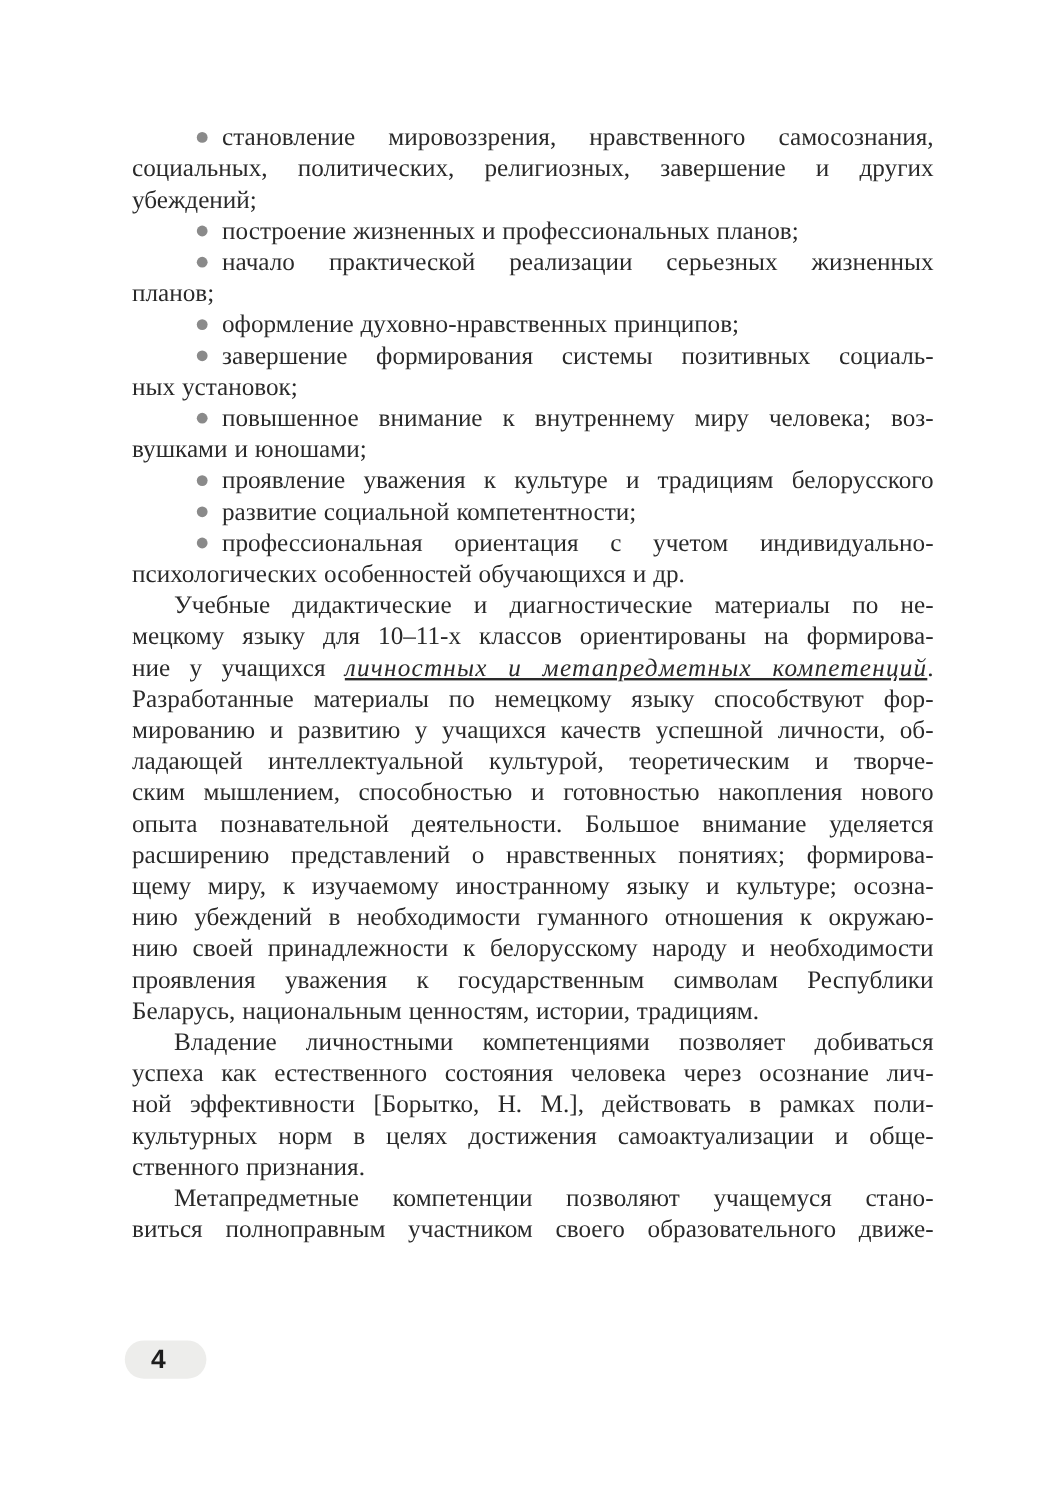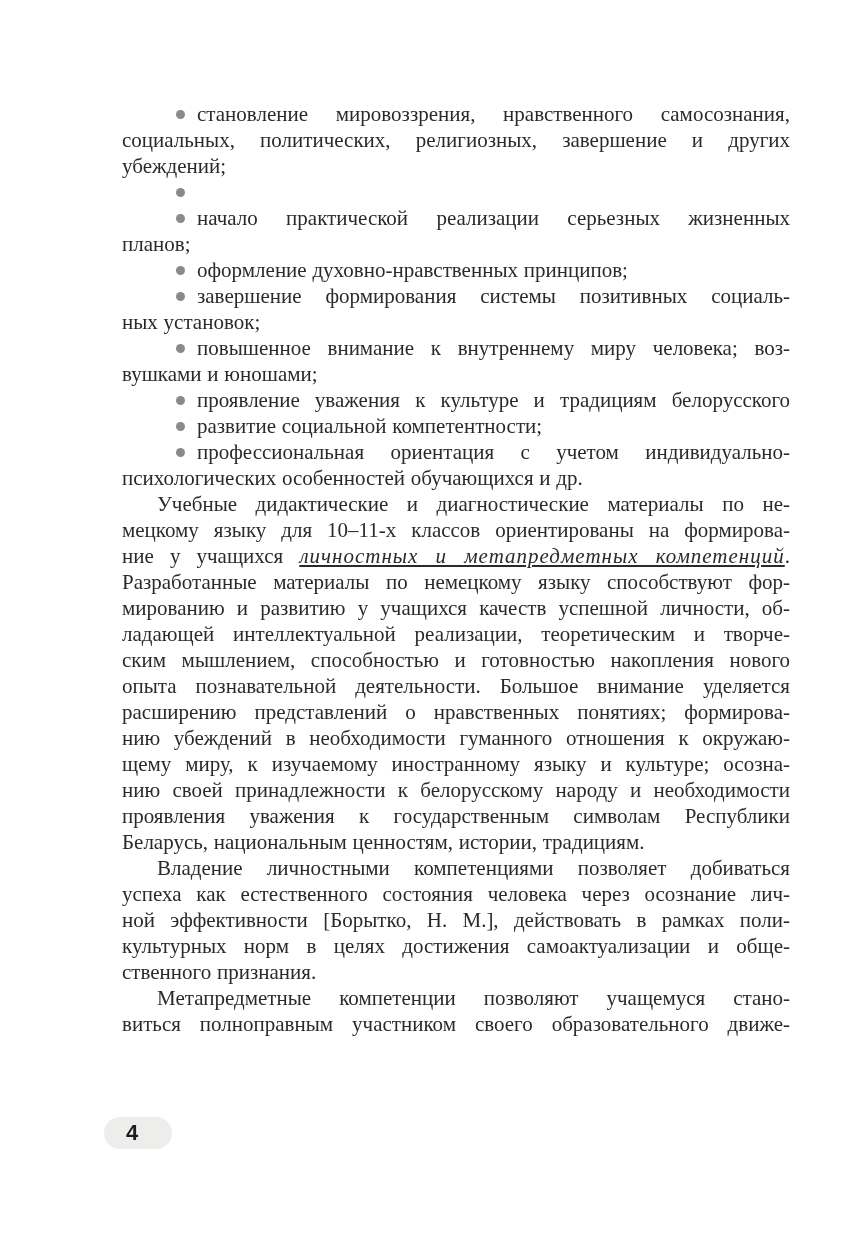--- a/index.html
+++ b/index.html
@@ -14,21 +14,21 @@
   body{
     width:868px;height:1240px;
     background:var(--page-bg);
     position:relative;
     font-family:"Liberation Serif","DejaVu Serif",serif;
     color:var(--text);
     overflow:hidden;
   }
   .text-area{
     position:absolute;
-    left:122px;top:101px;
+    left:110px;top:101px;
     width:668px;
     font-size:21px;
   }
   .line{
     line-height:26px;
     text-align:justify;
     text-align-last:justify;
     word-spacing:0.5px;
   }
   .line.left-last{
@@ -70,21 +70,21 @@
 
 <div class="page">
   <main class="text-area">
     <div id="blocks">
         <div class="block bullet">
           <div class="line first"><span class="bullet-marker"></span><span>становление мировоззрения, нравственного самосознания,</span></div>
           <div class="line"><span>социальных, политических, религиозных, завершение и других</span></div>
           <div class="line left-last"><span>убеждений;</span></div>
         </div>
         <div class="block bullet">
-          <div class="line first left-last"><span class="bullet-marker"></span></div>
+          <div class="line first left-last"><span class="bullet-marker"></span><span>построение жизненных и профессиональных планов;</span></div>
         </div>
         <div class="block bullet">
           <div class="line first"><span class="bullet-marker"></span><span>начало практической реализации серьезных жизненных</span></div>
           <div class="line left-last"><span>планов;</span></div>
         </div>
         <div class="block bullet">
           <div class="line first left-last"><span class="bullet-marker"></span><span>оформление духовно-нравственных принципов;</span></div>
         </div>
         <div class="block bullet">
           <div class="line first"><span class="bullet-marker"></span><span>завершение формирования системы позитивных социаль-</span></div>
@@ -103,26 +103,26 @@
         <div class="block bullet">
           <div class="line first"><span class="bullet-marker"></span><span>профессиональная ориентация с учетом индивидуально-</span></div>
           <div class="line left-last"><span>психологических особенностей обучающихся и др.</span></div>
         </div>
         <div class="block para">
           <div class="line first"><span>Учебные дидактические и диагностические материалы по не-</span></div>
           <div class="line"><span>мецкому языку для 10–11-х классов ориентированы на формирова-</span></div>
           <div class="line"><span>ние у учащихся </span><span class="it">личностных и метапредметных компетенций</span><span>.</span></div>
           <div class="line"><span>Разработанные материалы по немецкому языку способствуют фор-</span></div>
           <div class="line"><span>мированию и развитию у учащихся качеств успешной личности, об-</span></div>
-          <div class="line"><span>ладающей интеллектуальной реализации, теоретическим и творче-</span></div>
+          <div class="line"><span>ладающей интеллектуальной культурой, теоретическим и творче-</span></div>
           <div class="line"><span>ским мышлением, способностью и готовностью накопления нового</span></div>
           <div class="line"><span>опыта познавательной деятельности. Большое внимание уделяется</span></div>
           <div class="line"><span>расширению представлений о нравственных понятиях; формирова-</span></div>
+          <div class="line"><span>щему миру, к изучаемому иностранному языку и культуре; осозна-</span></div>
           <div class="line"><span>нию убеждений в необходимости гуманного отношения к окружаю-</span></div>
-          <div class="line"><span>щему миру, к изучаемому иностранному языку и культуре; осозна-</span></div>
           <div class="line"><span>нию своей принадлежности к белорусскому народу и необходимости</span></div>
           <div class="line"><span>проявления уважения к государственным символам Республики</span></div>
           <div class="line left-last"><span>Беларусь, национальным ценностям, истории, традициям.</span></div>
         </div>
         <div class="block para">
           <div class="line first"><span>Владение личностными компетенциями позволяет добиваться</span></div>
           <div class="line"><span>успеха как естественного состояния человека через осознание лич-</span></div>
           <div class="line"><span>ной эффективности [Борытко, Н. М.], действовать в рамках поли-</span></div>
           <div class="line"><span>культурных норм в целях достижения самоактуализации и обще-</span></div>
           <div class="line left-last"><span>ственного признания.</span></div>

